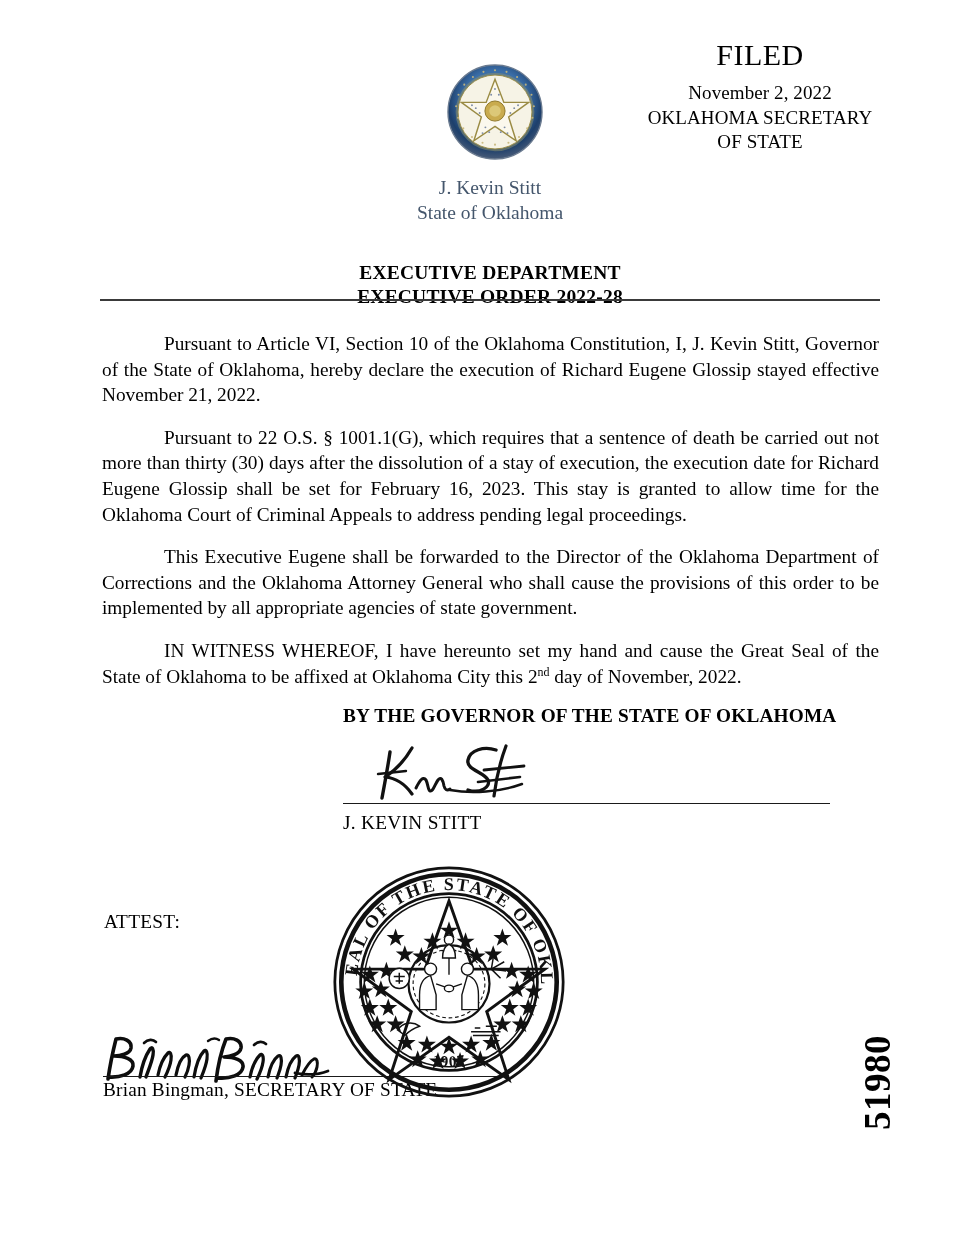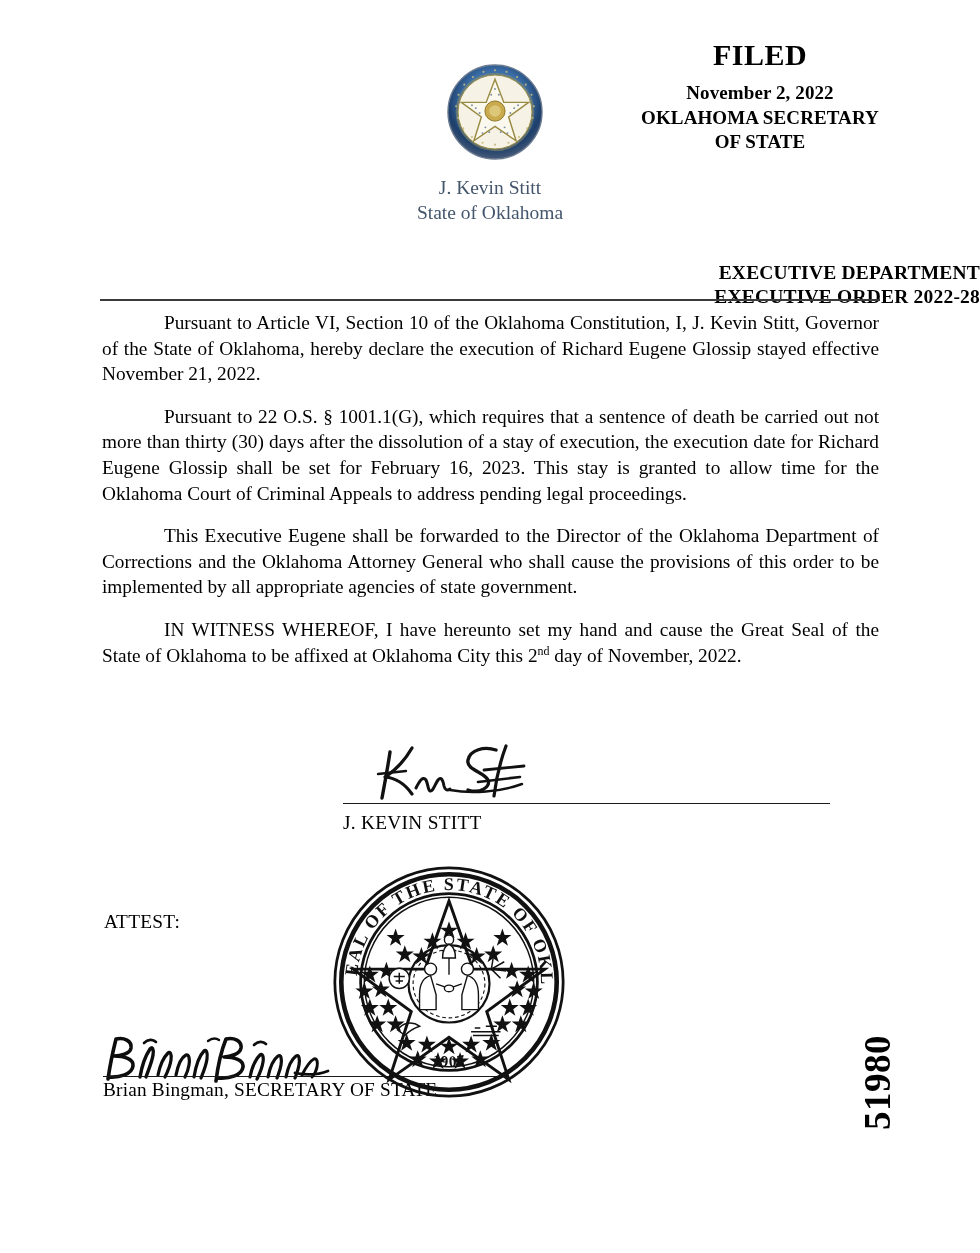--- a/index.html
+++ b/index.html
@@ -23,28 +23,27 @@
   .filed-block {
     position: absolute;
     top: 36px;
     left: 600px;
     width: 320px;
     text-align: center;
     line-height: 1.28;
   }
   .filed-title {
     font-size: 30px;
-    font-weight: bold;
+    font-weight: normal;
     letter-spacing: 0.5px;
     margin-bottom: 7px;
   }
   .filed-line {
     font-size: 19px;
     letter-spacing: 0.1px;
-    font-weight: bold;
   }
 
   
   .gov-seal {
     position: absolute;
     top: 64px;
     left: 447px;
     width: 96px;
     height: 96px;
   }
@@ -60,39 +59,39 @@
     font-size: 19.5px;
     line-height: 1.28;
   }
 
   
   .title-block {
     position: absolute;
     top: 261px;
     left: 0;
     width: 980px;
-    text-align: right;
+    text-align: center;
     font-weight: bold;
     font-size: 19.5px;
     line-height: 1.21;
     letter-spacing: 0.2px;
   }
   .rule {
     position: absolute;
     top: 299px;
     left: 100px;
     width: 780px;
     height: 0;
     border-top: 2px solid #3a3a3a;
   }
 
   
   .body-wrap {
     position: absolute;
-    top: 310px;
+    top: 331px;
     left: 102px;
     width: 777px;
   }
   .para {
     font-size: 19.3px;
     line-height: 25.6px;
     text-align: justify;
     text-indent: 62px;
     margin: 0 0 17px 0;
     hyphens: none;
@@ -270,20 +269,21 @@
   </div>
   <div class="rule"></div>
 
   <div class="body-wrap">
     <p class="para">Pursuant to Article VI, Section 10 of the Oklahoma Constitution, I, J. Kevin Stitt, Governor of the State of Oklahoma, hereby declare the execution of Richard Eugene Glossip stayed effective November 21, 2022.</p>
     <p class="para">Pursuant to 22 O.S. § 1001.1(G), which requires that a sentence of death be carried out not more than thirty (30) days after the dissolution of a stay of execution, the execution date for Richard Eugene Glossip shall be set for February 16, 2023. This stay is granted to allow time for the Oklahoma Court of Criminal Appeals to address pending legal proceedings.</p>
     <p class="para">This Executive Eugene shall be forwarded to the Director of the Oklahoma Department of Corrections and the Oklahoma Attorney General who shall cause the provisions of this order to be implemented by all appropriate agencies of state government.</p>
     <p class="para"><span>IN WITNESS WHEREOF, I have hereunto set my hand and cause the Great Seal of the State of Oklahoma to be affixed at Oklahoma City this 2</span><sup>nd</sup><span> day of November, 2022.</span></p>
   </div>
 
+  <div class="by-gov">BY THE GOVERNOR OF THE STATE OF OKLAHOMA</div>
 
   <svg class="stitt-sig" viewBox="0 0 190 62">
     <g fill="none" stroke="#111111" stroke-linecap="round" stroke-linejoin="round">
       <path d="M18,8 C16,22 13,38 10,54" stroke-width="3.4"></path>
       <path d="M40,4 C33,16 24,26 13,33 C24,34 33,40 40,50" stroke-width="3.2"></path>
       <path d="M6,30 L34,27" stroke-width="2.4"></path>
       <path d="M44,44 C48,36 51,32 54,36 C56,40 56,46 58,47 C61,48 63,40 66,36 C69,32 71,36 72,42 C73,46 75,47 78,45" stroke-width="3"></path>
       <path d="M124,6 C112,2 98,6 96,16 C94,26 112,28 116,36 C119,43 108,50 96,46" stroke-width="3.4"></path>
       <path d="M134,2 C128,18 124,36 122,52" stroke-width="3.2"></path>
       <path d="M112,26 L152,22" stroke-width="2.8"></path>

